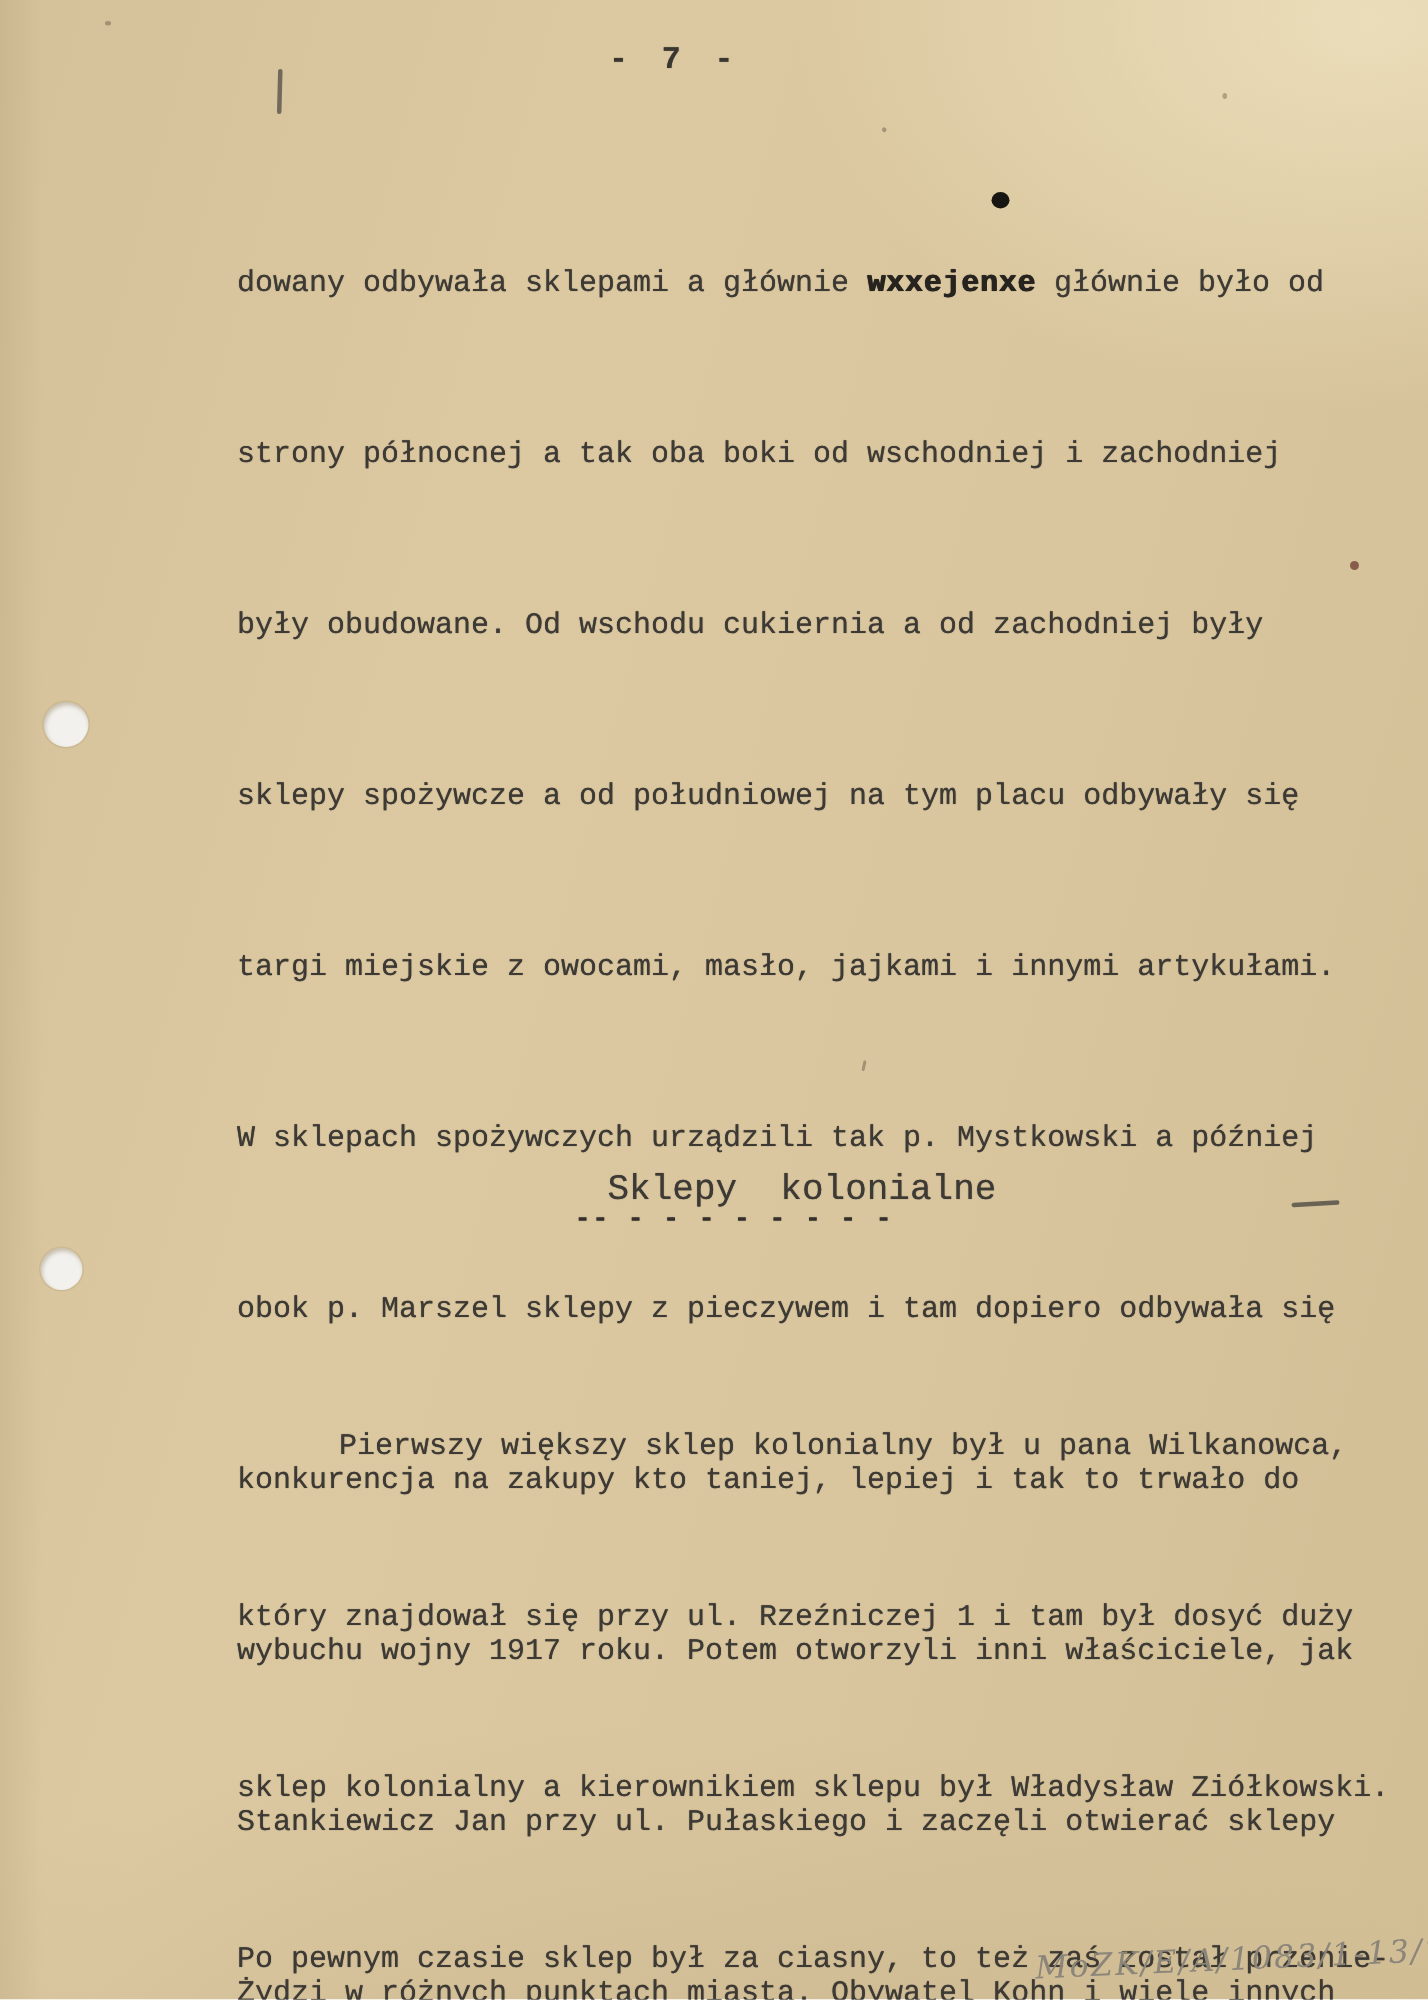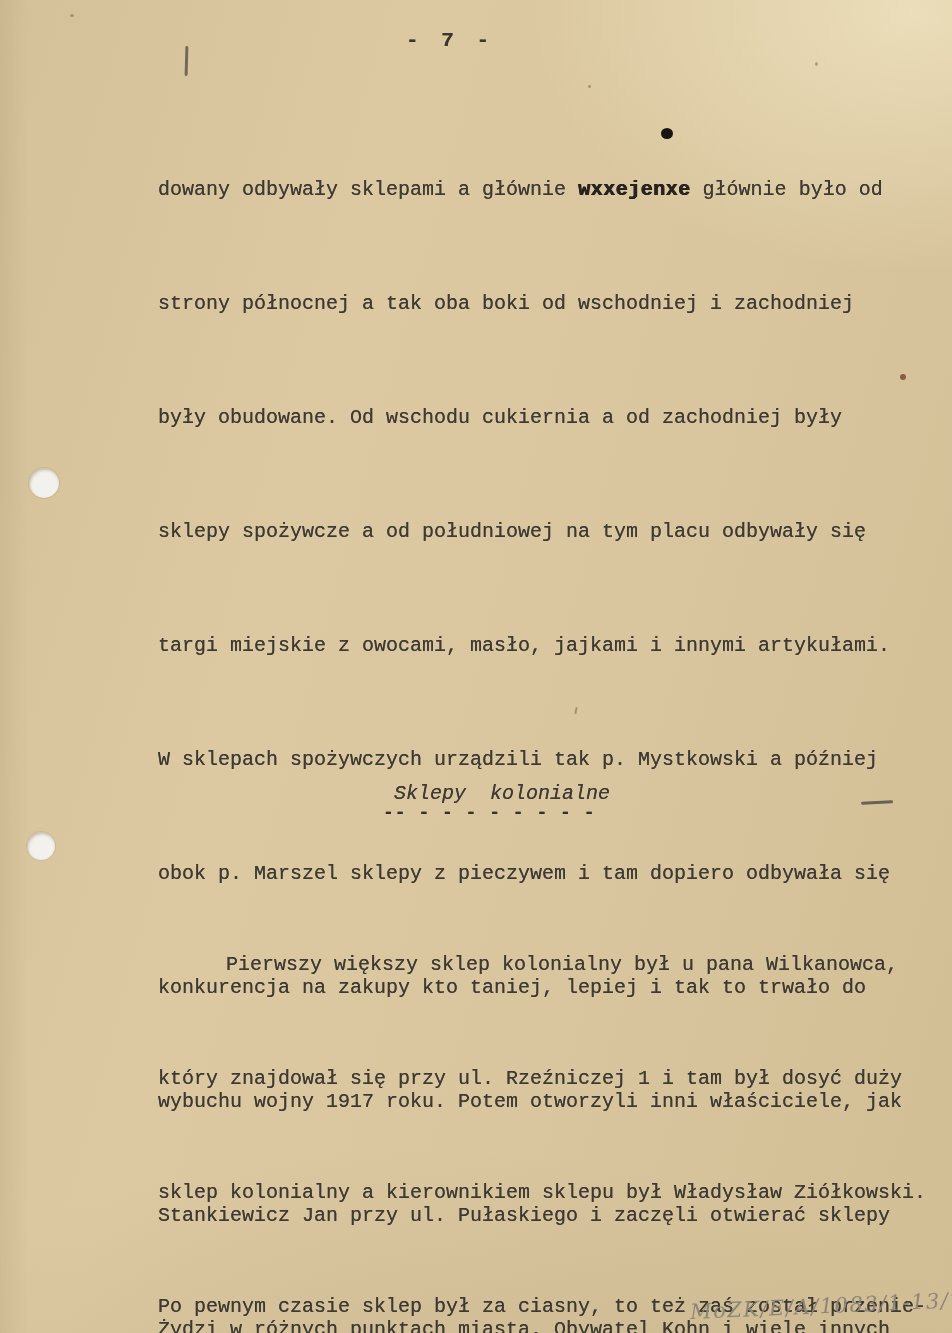--- a/index.html
+++ b/index.html
@@ -38,23 +38,23 @@
     font-weight:bold;color:#27241f;
     text-shadow:.7px 0 #27241f, 0 0 .6px #27241f;
     letter-spacing:.5px;
   }
   .pagenum{
     position:absolute;left:406px;top:22px;
     font-size:21px;letter-spacing:5px;font-weight:bold;
     color:#3a3731;text-shadow:0 0 .6px rgba(58,53,46,.8);white-space:pre;
   }
   .heading{
-    position:absolute;left:394px;top:781px;
-    font-size:20px;line-height:26px;color:var(--ink);
-    text-shadow:0 0 .6px rgba(58,53,46,.85);white-space:pre;font-style:italic;
+    position:absolute;left:405px;top:781px;
+    font-size:24px;line-height:26px;color:var(--ink);
+    text-shadow:0 0 .6px rgba(58,53,46,.85);white-space:pre;
   }
   .heading-underline{
     position:absolute;left:383px;top:800px;
     font-size:18px;font-weight:bold;line-height:26px;
     color:#34312c;letter-spacing:1px;white-space:pre;
     text-shadow:0 0 .6px rgba(58,53,46,.85);
   }
   .hole{
     position:absolute;border-radius:50%;
     background:#f2f1ed;
@@ -104,21 +104,21 @@
   <div class="speck speck4"></div>
 
   <div class="hole hole-top"></div>
   <div class="hole hole-bottom"></div>
 
   <div class="ink-dot"></div>
   <div class="margin-dot"></div>
   <div class="pencil-dash"></div>
 
   <div class="para para1 typed">
-    <div class="tline"><span>dowany odbywały sklepami a głównie </span><span class="struck">wxxejenxe</span><span> głównie było od</span></div>
+    <div class="tline"><span>dowany odbywała sklepami a głównie </span><span class="struck">wxxejenxe</span><span> głównie było od</span></div>
     <div class="tline">strony północnej a tak oba boki od wschodniej i zachodniej</div>
     <div class="tline">były obudowane. Od wschodu cukiernia a od zachodniej były</div>
     <div class="tline">sklepy spożywcze a od południowej na tym placu odbywały się</div>
     <div class="tline">targi miejskie z owocami, masło, jajkami i innymi artykułami.</div>
     <div class="tline">W sklepach spożywczych urządzili tak p. Mystkowski a później</div>
     <div class="tline">obok p. Marszel sklepy z pieczywem i tam dopiero odbywała się</div>
     <div class="tline">konkurencja na zakupy kto taniej, lepiej i tak to trwało do</div>
     <div class="tline">wybuchu wojny 1917 roku. Potem otworzyli inni właściciele, jak</div>
     <div class="tline">Stankiewicz Jan przy ul. Pułaskiego i zaczęli otwierać sklepy</div>
     <div class="tline">Żydzi w różnych punktach miasta. Obywatel Kohn i wiele innych</div>

